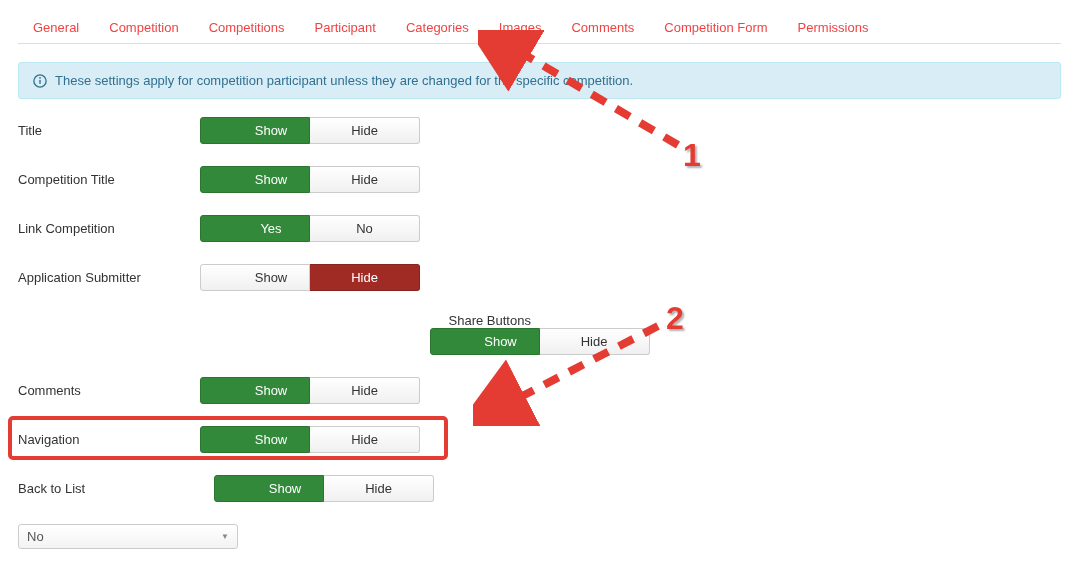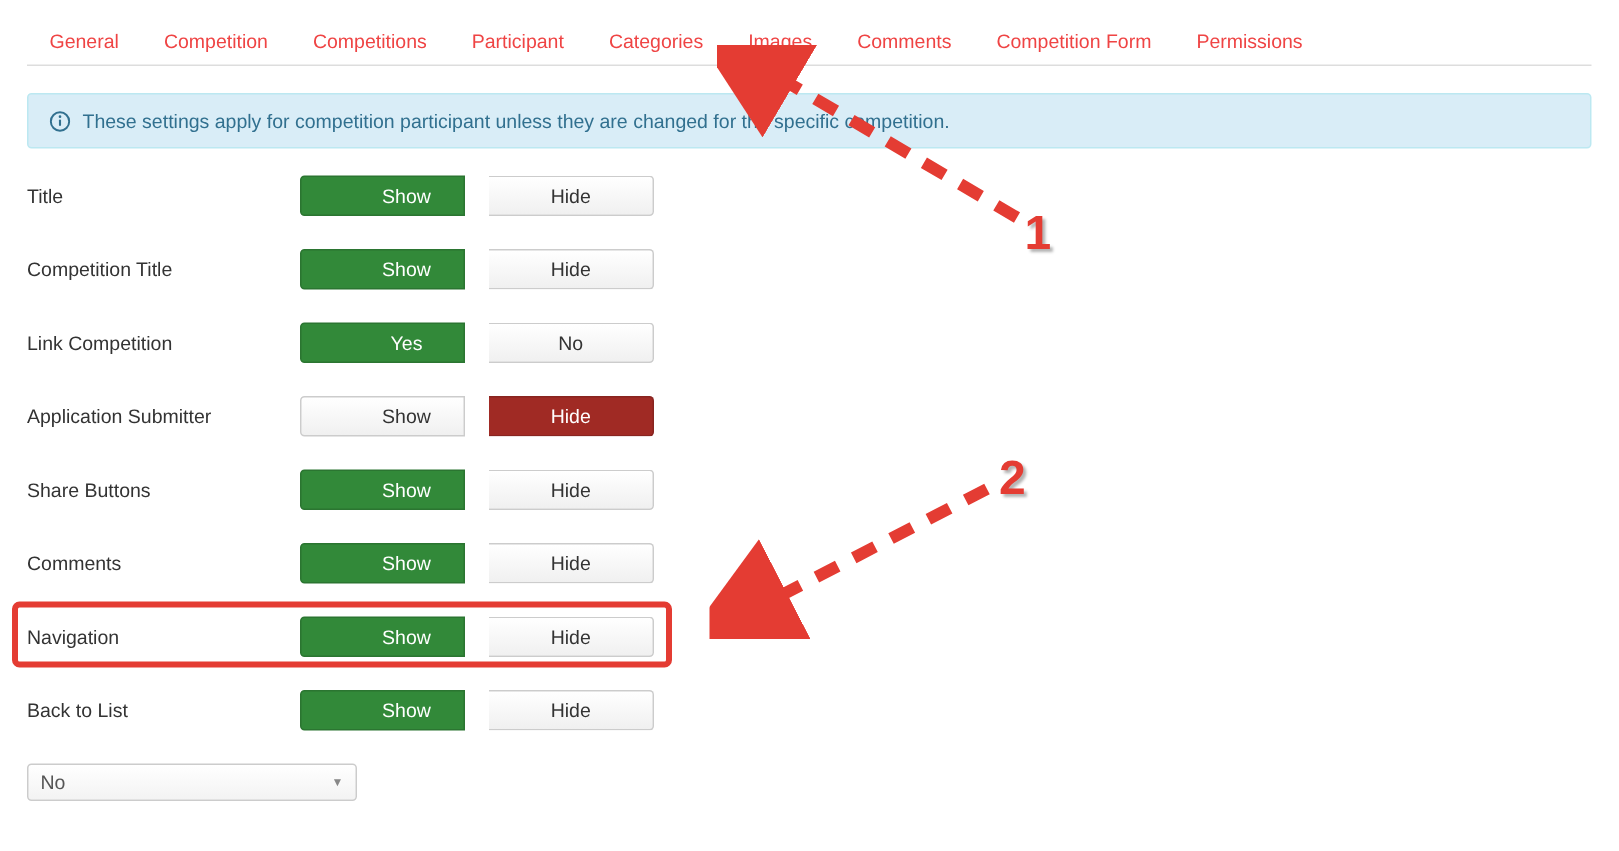--- a/index.html
+++ b/index.html
@@ -67,21 +67,21 @@
     border: 1px solid #ccc;
     background: linear-gradient(#fff, #f0f0f0);
     padding: 5px 0;
     width: 110px;
     text-align: center;
     font-size: 13px;
     cursor: pointer;
     color: #333;
   }
   .btn:first-child { border-radius: 3px 0 0 3px; padding-left: 32px; }
-  .btn:last-child { border-radius: 0 3px 3px 0; border-left: none; margin-left: 16px; }
+  .btn:last-child { border-radius: 0 3px 3px 0; border-left: none; }
   .btn.active-green {
     background: #328939;
     border-color: #2b7531;
     color: #fff;
   }
   .btn.active-red {
     background: #a02a24;
     border-color: #882420;
     color: #fff;
   }
@@ -171,21 +171,21 @@
           <div class="btn">No</div>
         </div>
       </div>
       <div class="form-row" style="position: relative;">
         <div class="form-label">Application Submitter</div>
         <div class="btn-group">
           <div class="btn">Show</div>
           <div class="btn active-red">Hide</div>
         </div>
       </div>
-      <div class="form-row" style="position: relative;">
+      <div class="form-row" style="position: relative; flex-direction: column;">
         <div class="form-label">Share Buttons</div>
         <div class="btn-group">
           <div class="btn active-green">Show</div>
           <div class="btn">Hide</div>
         </div>
       </div>
       <div class="form-row" style="position: relative;">
         <div class="form-label">Comments</div>
         <div class="btn-group">
           <div class="btn active-green">Show</div>
@@ -193,21 +193,21 @@
         </div>
       </div>
       <div class="form-row" style="position: relative; align-items: center;">
         <div class="form-label">Navigation</div>
         <div class="btn-group">
           <div class="btn active-green">Show</div>
           <div class="btn">Hide</div>
         </div>
         <div class="highlight-box" style="left: -10px; top: -10px; width: 440px; height: 44px;"></div>
       </div>
-      <div class="form-row" style="position: relative;">
+      <div class="form-row" style="position: relative; gap: 14px;">
         <div class="form-label">Back to List</div>
         <div class="btn-group">
           <div class="btn active-green">Show</div>
           <div class="btn">Hide</div>
         </div>
       </div>
       <div class="form-row" style="position: relative;">
         <div class="select">
           <span>No</span>
         </div>

